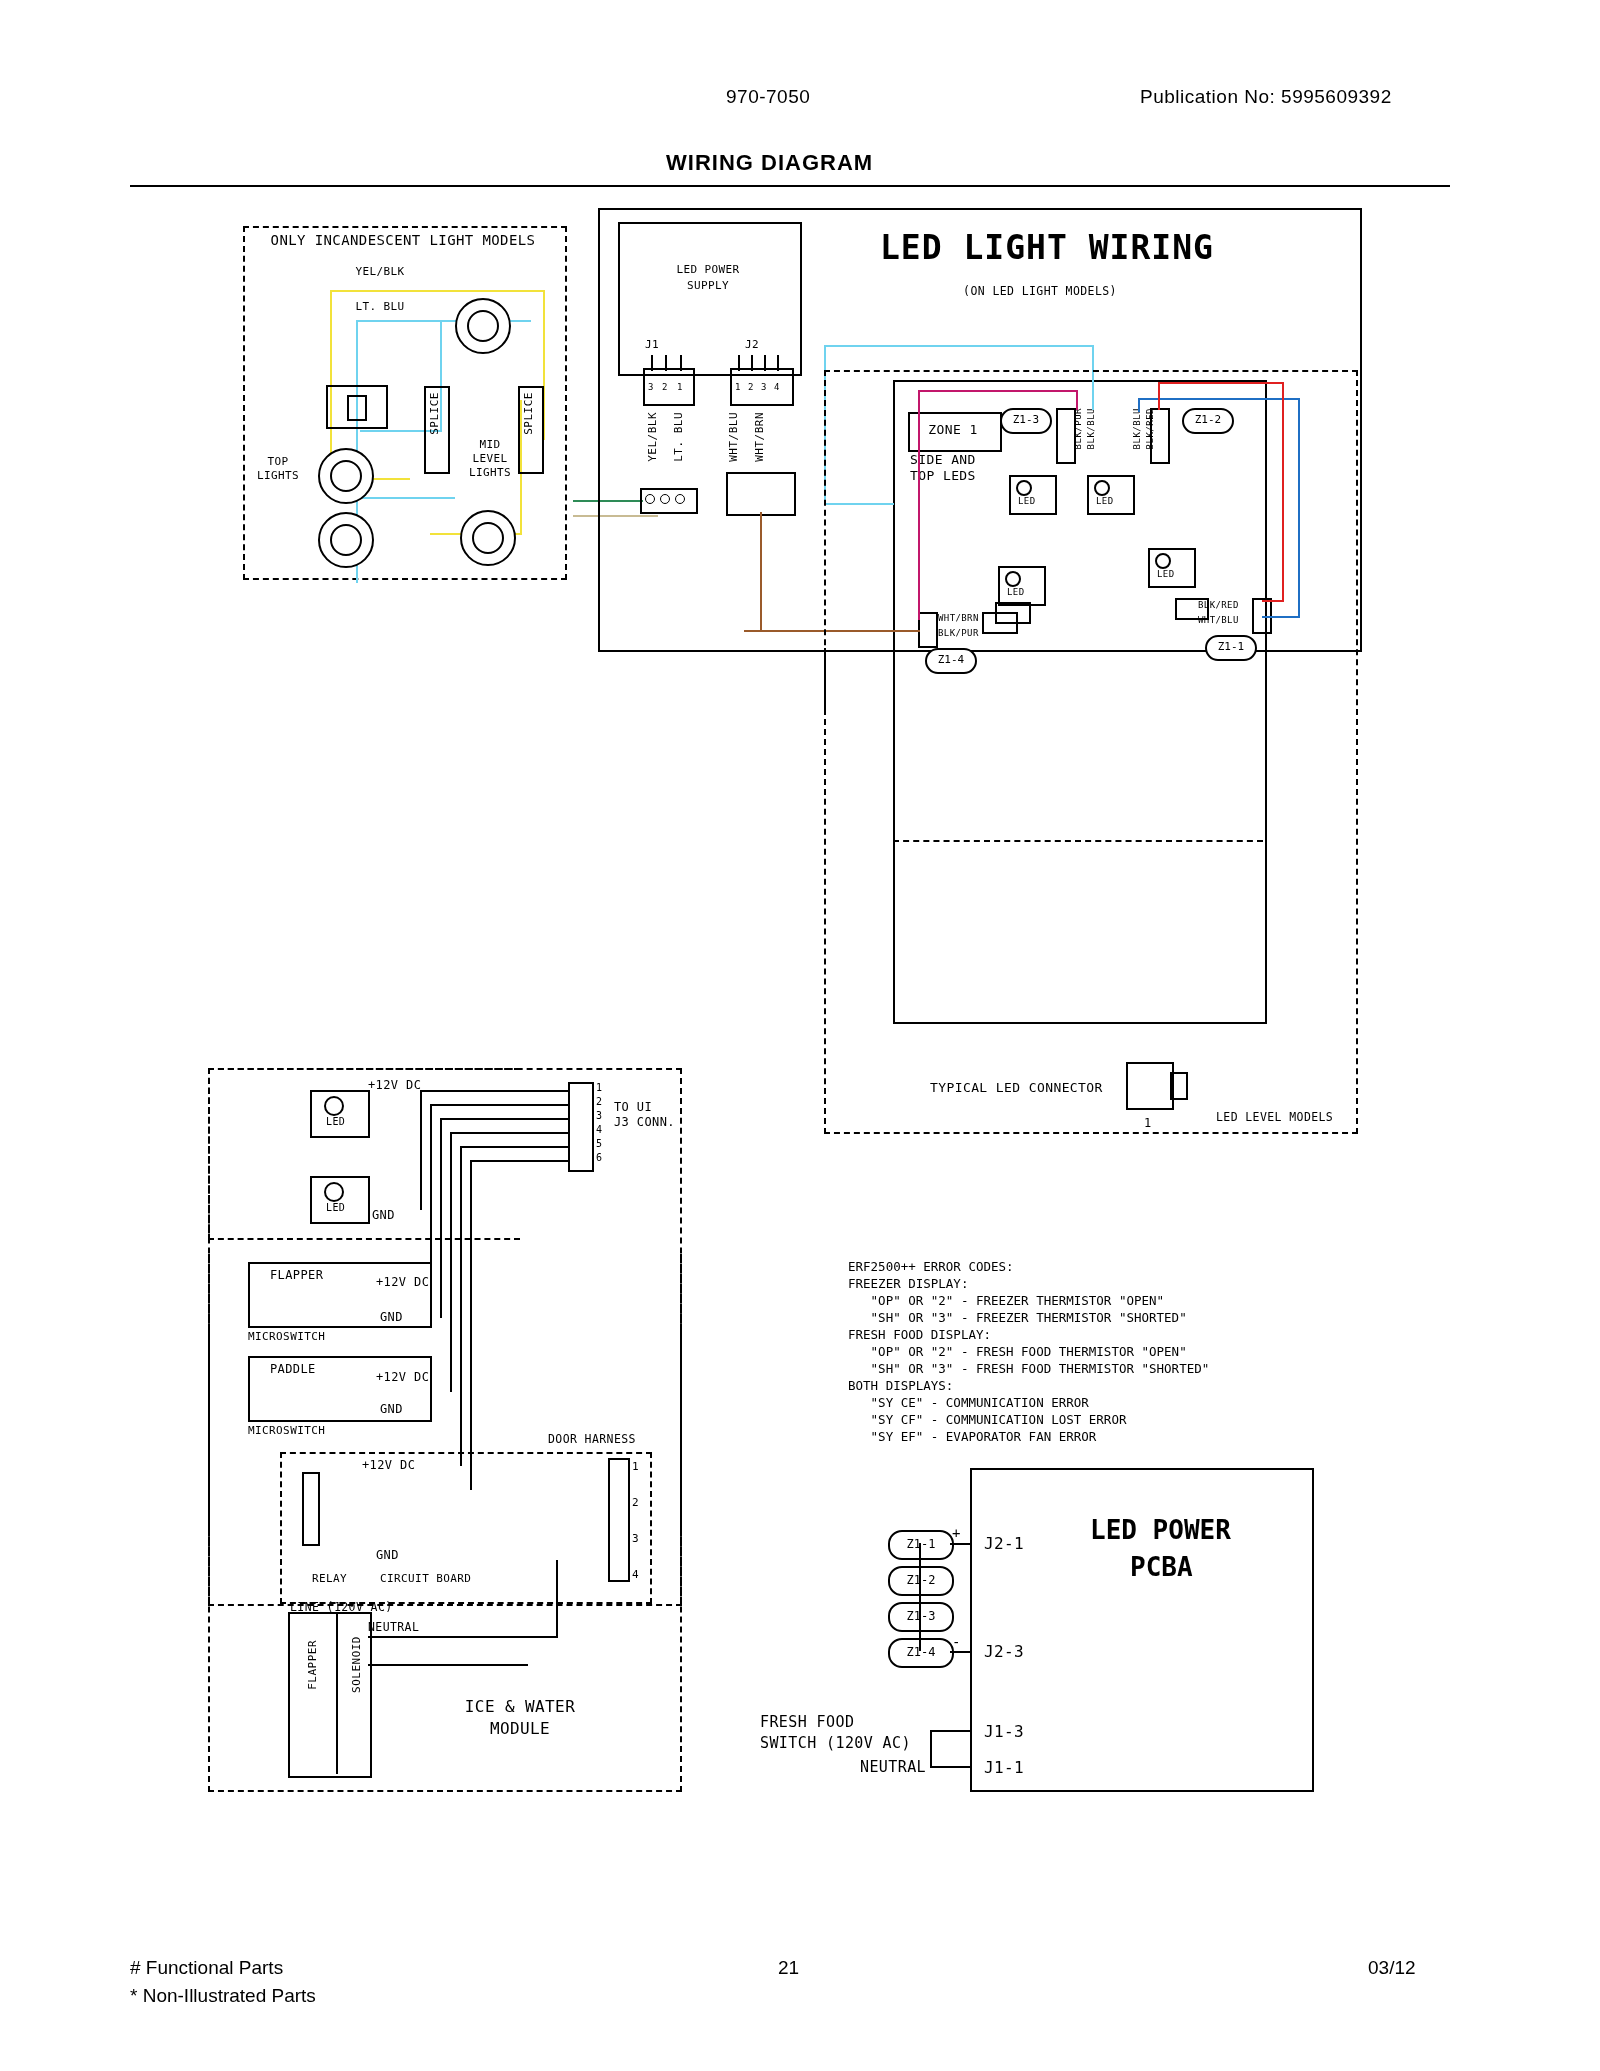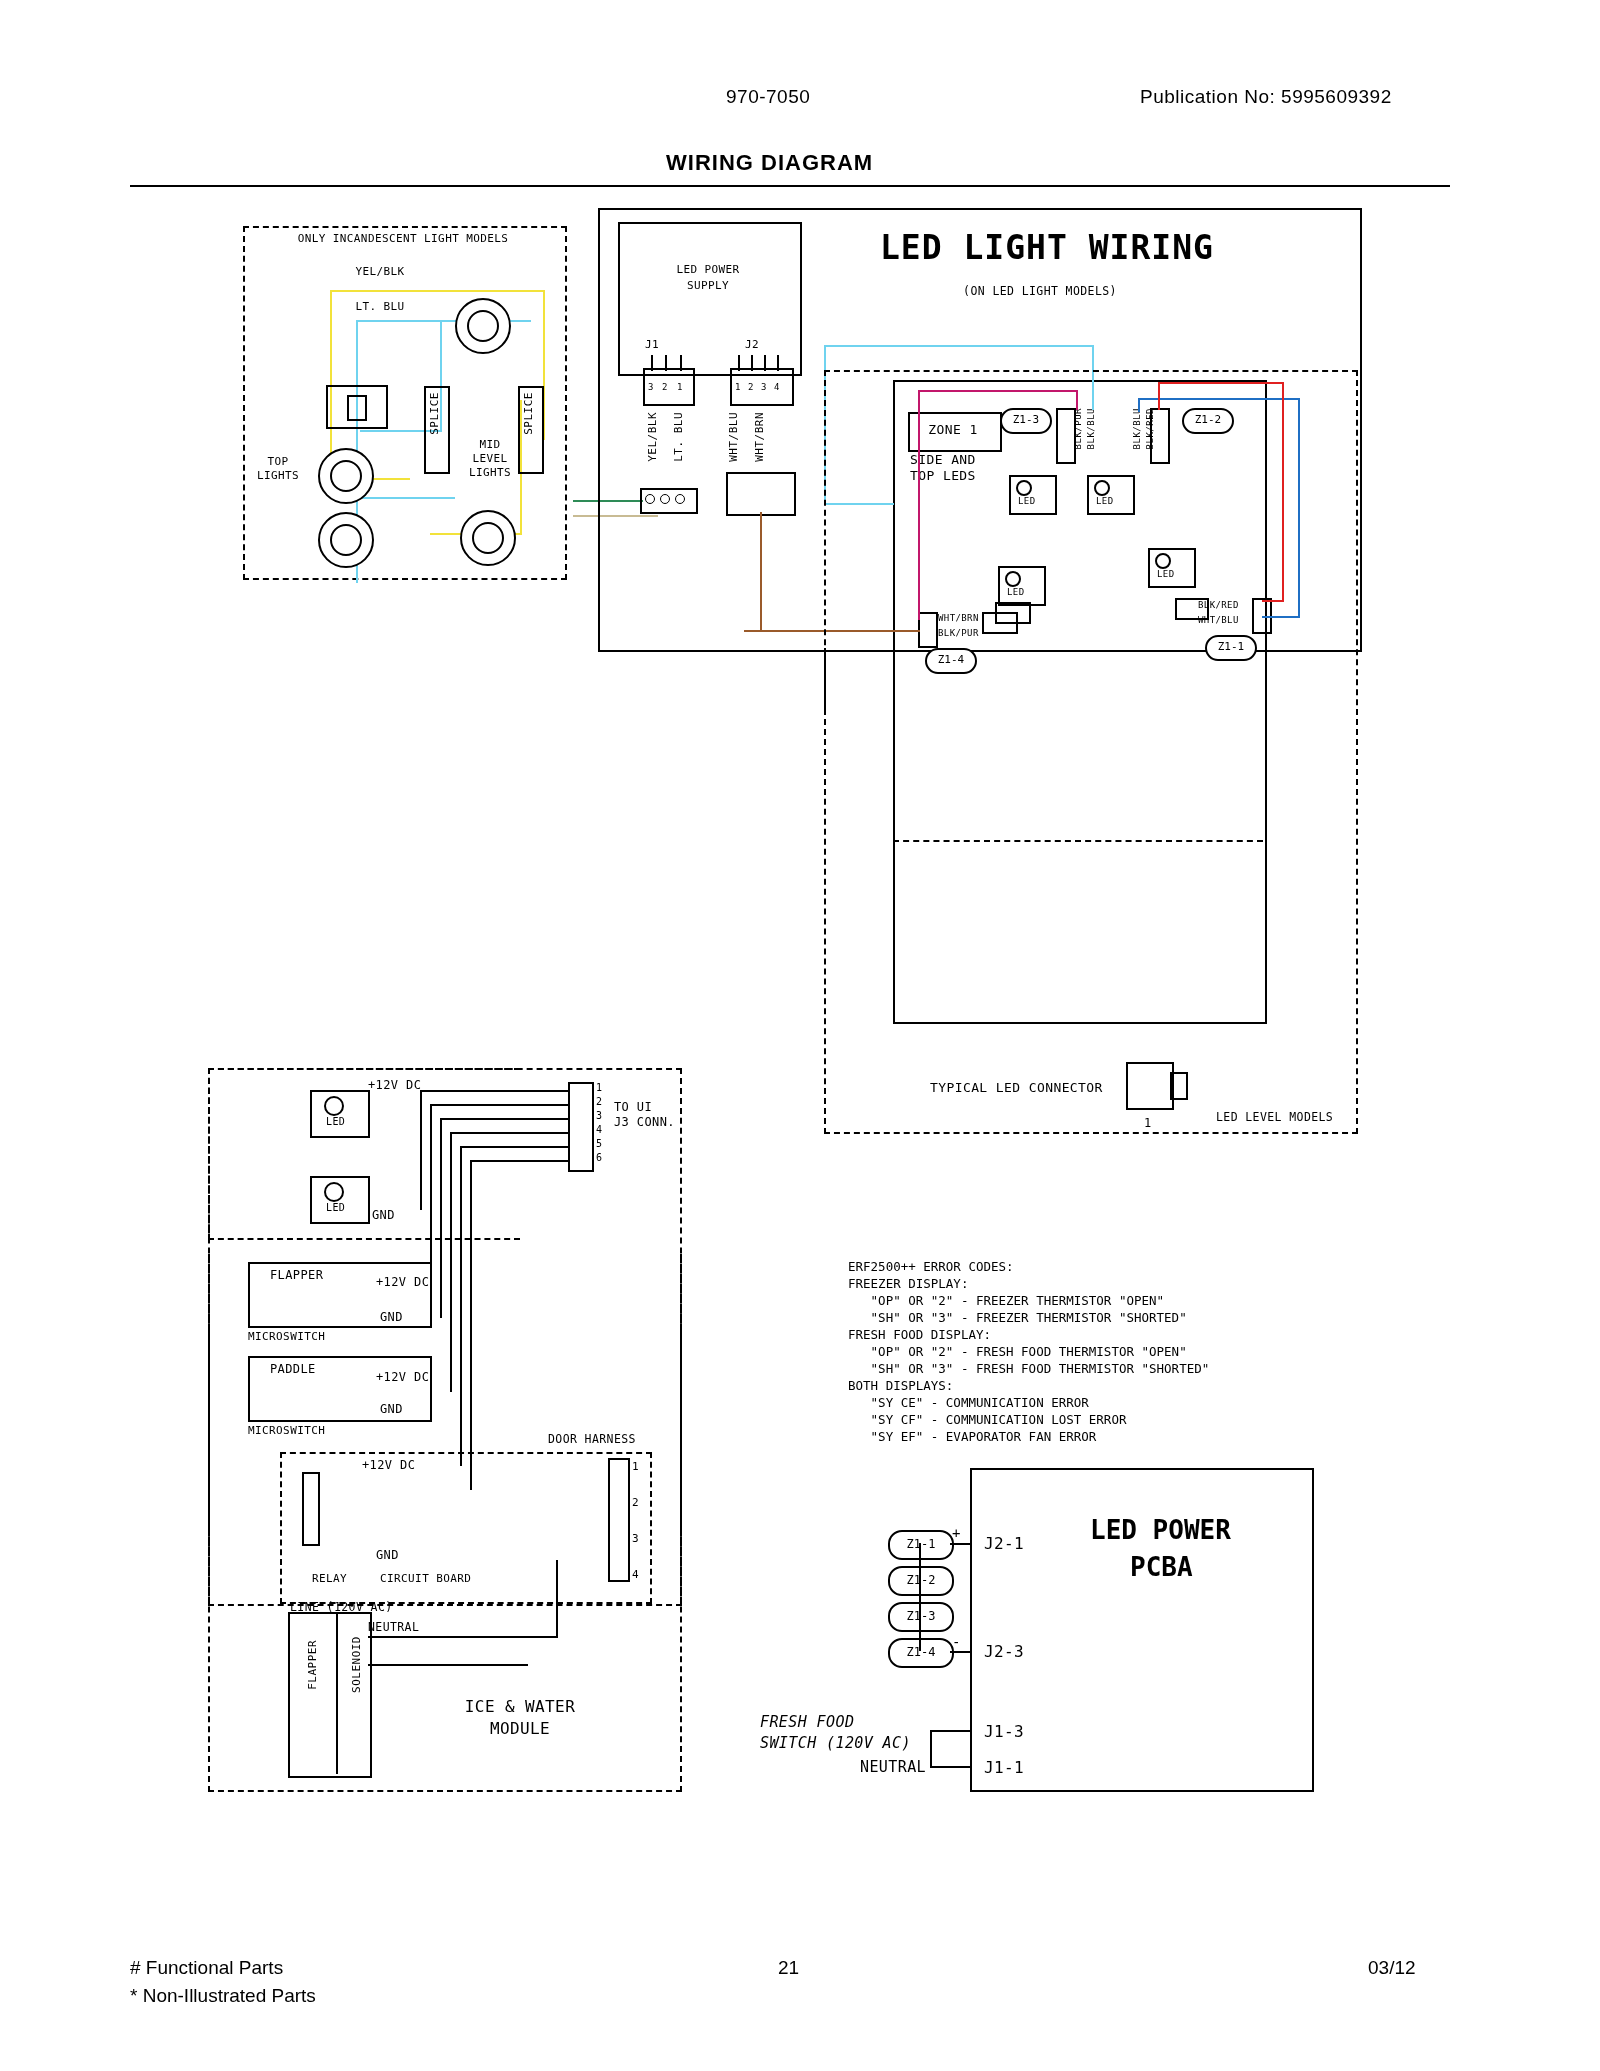--- a/index.html
+++ b/index.html
@@ -50,21 +50,21 @@
 <body>
 
 <div class="page">
 
   <div class="hdr-model">970-7050</div>
   <div class="hdr-pub">Publication No: 5995609392</div>
   <div class="hdr-title">WIRING DIAGRAM</div>
   <div class="hdr-rule"></div>
 
   <div class="dash" style="left:243px;top:226px;width:320px;height:350px;"></div>
-  <div class="lbl-c" style="left:243px;top:232px;width:320px;font-size:11px;">ONLY INCANDESCENT LIGHT MODELS</div>
+  <div class="lbl-c" style="left:243px;top:232px;width:320px;font-size:14px;">ONLY INCANDESCENT LIGHT MODELS</div>
   <div class="lbl-c" style="left:320px;top:265px;width:120px;">YEL/BLK</div>
   <div class="lbl-c" style="left:320px;top:300px;width:120px;">LT. BLU</div>
 
   <div class="wire h yel" style="left:330px;top:290px;width:215px;"></div>
   <div class="wire v yel" style="left:543px;top:290px;height:150px;"></div>
   <div class="wire v yel" style="left:520px;top:400px;height:135px;"></div>
   <div class="wire h yel" style="left:430px;top:533px;width:92px;"></div>
   <div class="wire v yel" style="left:330px;top:290px;height:190px;"></div>
   <div class="wire h yel" style="left:330px;top:478px;width:80px;"></div>
   <div class="wire h ltb" style="left:356px;top:320px;width:175px;"></div>
@@ -318,21 +318,21 @@
   <div class="wire h blk" style="left:950px;top:1651px;width:20px;"></div>
   <div class="lbl" style="left:952px;top:1525px;font-size:14px;">+</div>
   <div class="lbl" style="left:952px;top:1634px;font-size:14px;">-</div>
   <div class="lbl" style="left:984px;top:1534px;font-size:16px;">J2-1</div>
   <div class="lbl" style="left:984px;top:1642px;font-size:16px;">J2-3</div>
   <div class="lbl" style="left:984px;top:1722px;font-size:16px;">J1-3</div>
   <div class="lbl" style="left:984px;top:1758px;font-size:16px;text-align:center;">J1-1</div>
   <div class="wire h blk" style="left:930px;top:1730px;width:40px;"></div>
   <div class="wire h blk" style="left:930px;top:1766px;width:40px;"></div>
   <div class="wire v blk" style="left:930px;top:1730px;height:36px;"></div>
-  <div class="lbl" style="left:760px;top:1712px;font-size:15px;line-height:21px;font-style:italic;">FRESH FOOD
+  <div class="lbl" style="left:760px;top:1712px;font-size:15px;line-height:21px;">FRESH FOOD
 SWITCH (120V AC)</div>
   <div class="lbl" style="left:860px;top:1758px;font-size:15px;">NEUTRAL</div>
 
   <div class="ft-a"># Functional Parts</div>
   <div class="ft-b">* Non-Illustrated Parts</div>
   <div class="ft-page">21</div>
   <div class="ft-date">03/12</div>
 
 </div>
 

